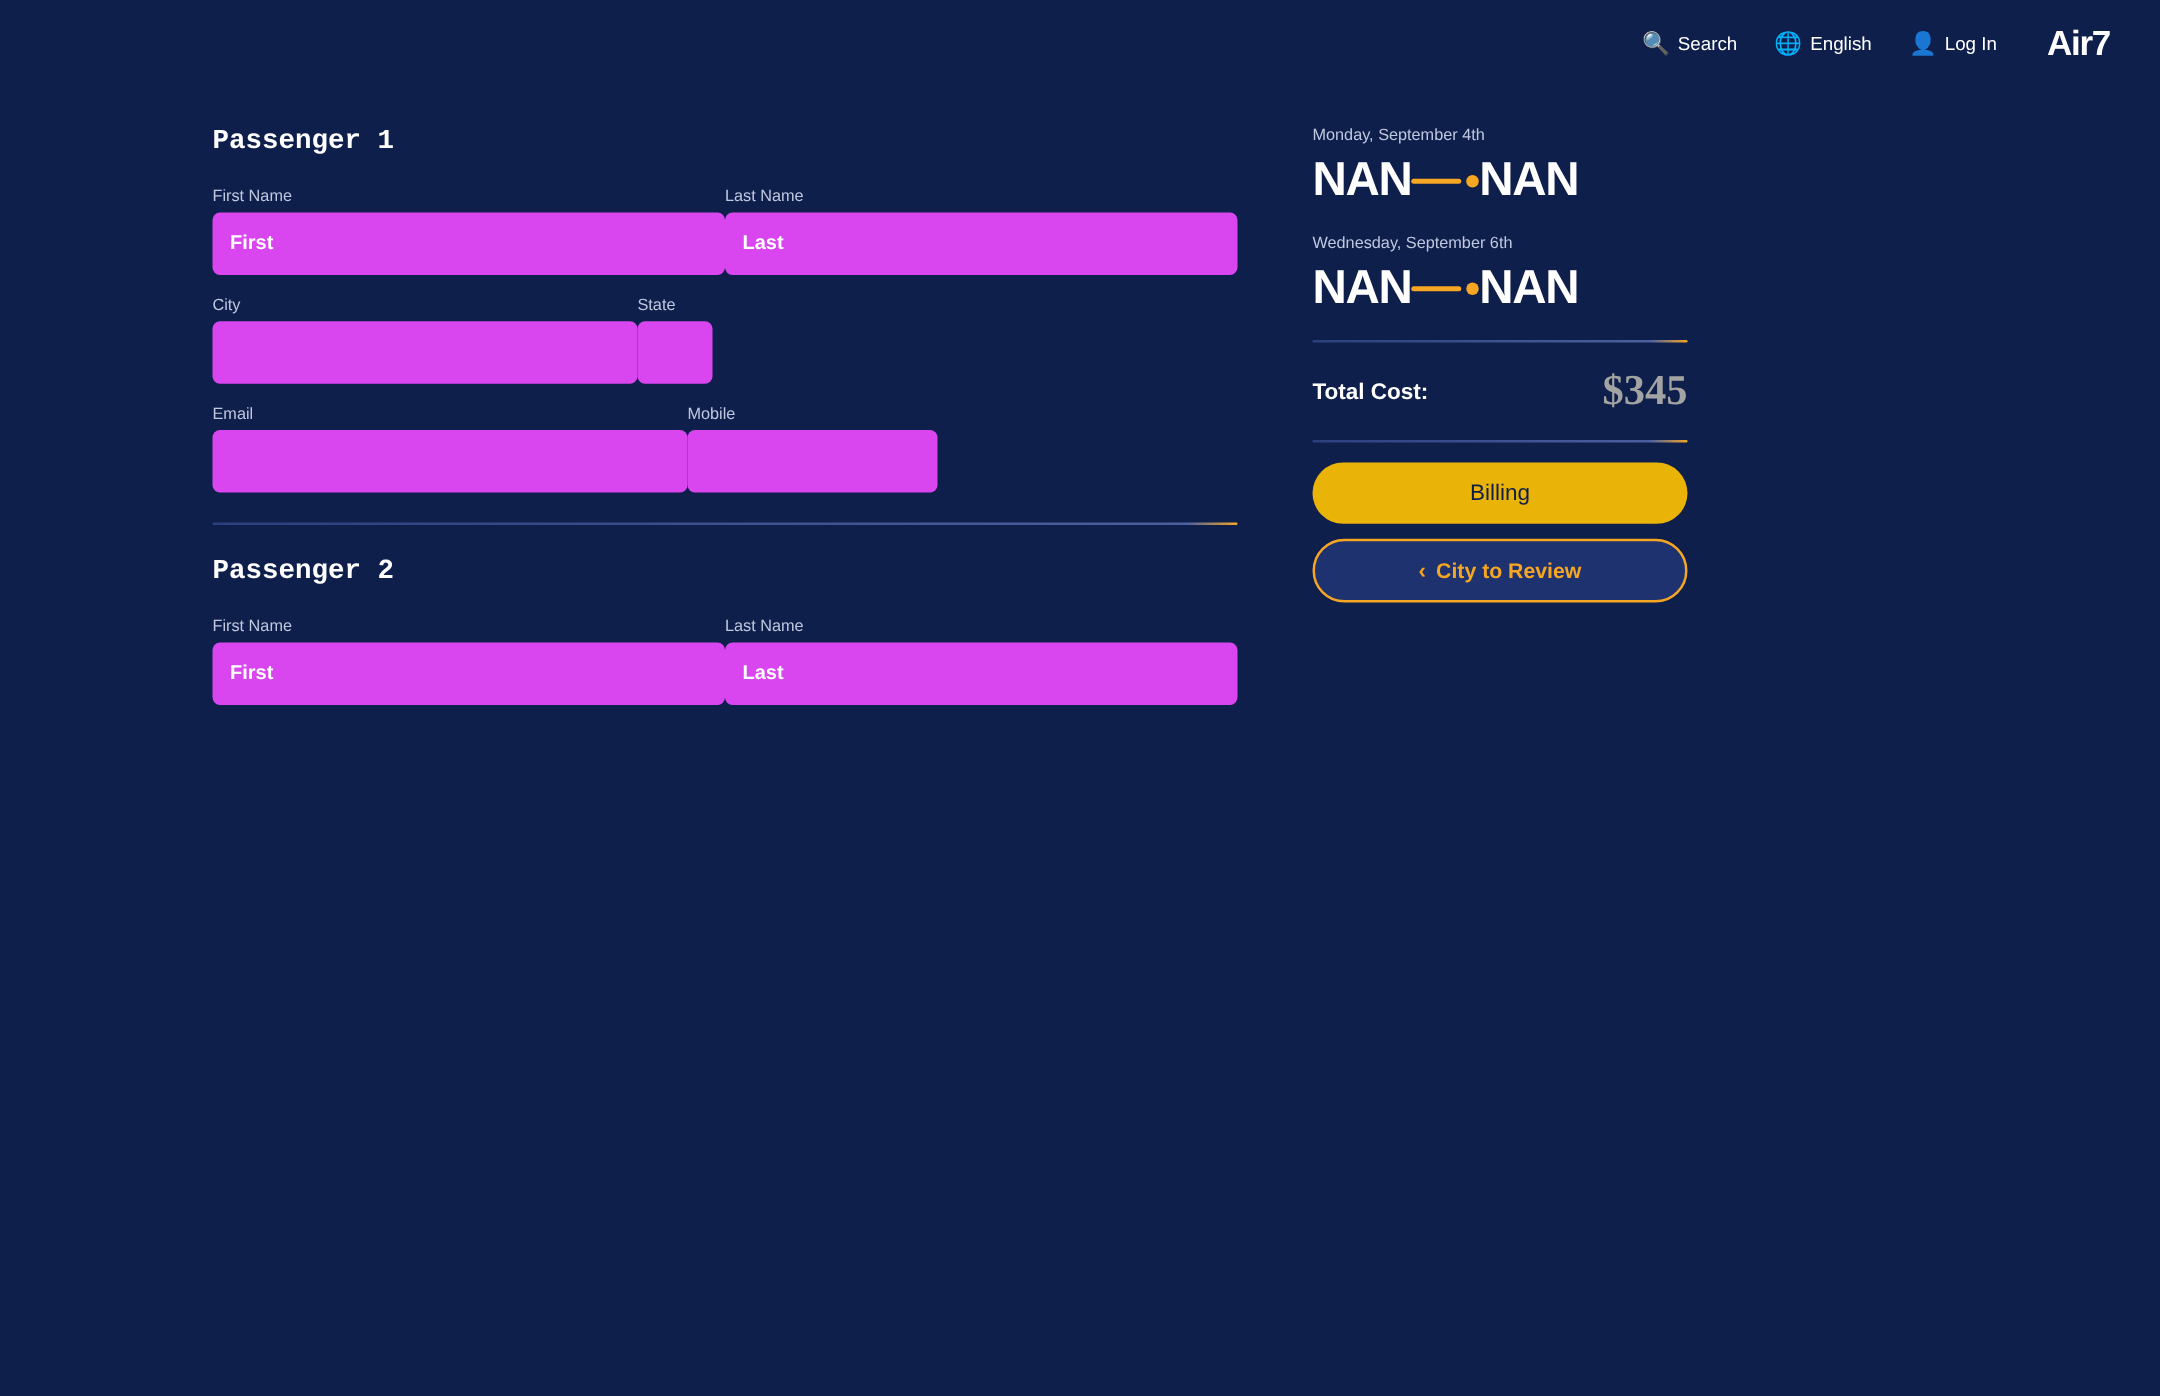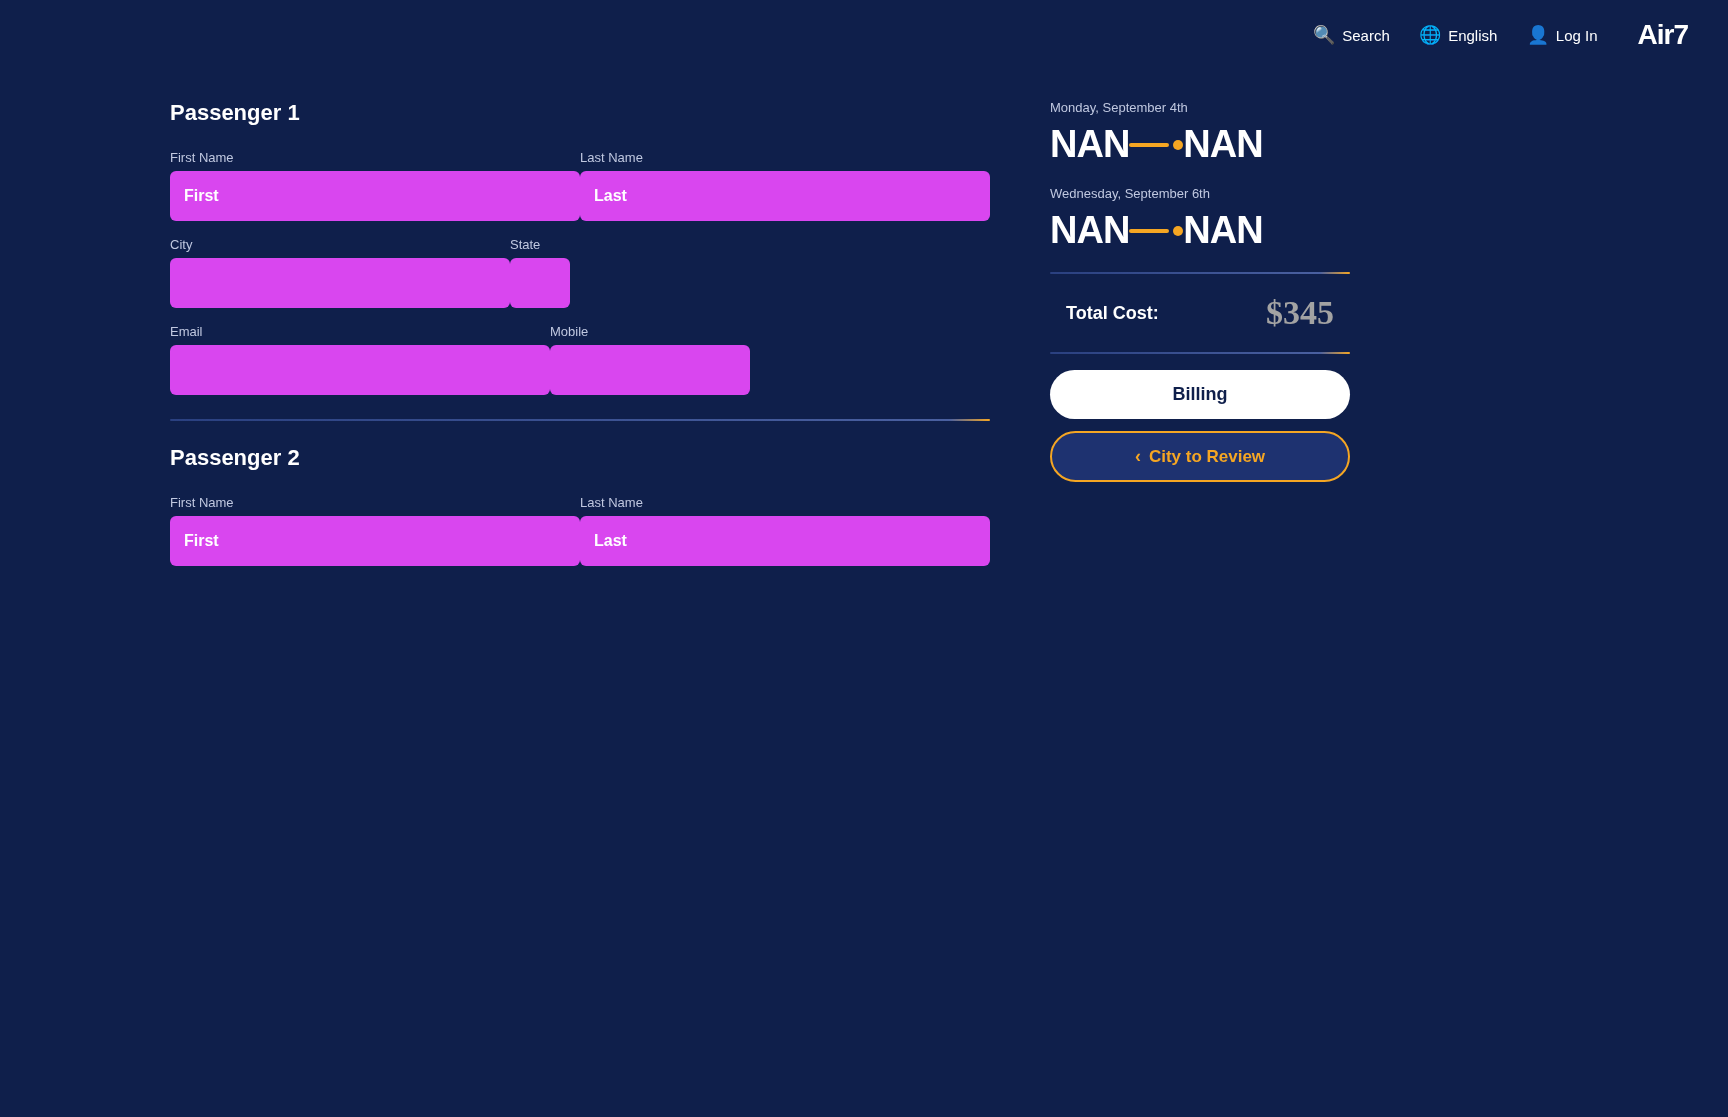--- a/index.html
+++ b/index.html
@@ -63,20 +63,21 @@
     .sidebar-section {
       width: 300px;
       flex-shrink: 0;
     }
 
     
     .passenger-title {
       font-size: 22px;
       font-weight: 700;
       margin-bottom: 24px;
+      font-family: Liberation Mono, monospace;
     }
 
     .form-row {
       display: flex;
       gap: 0;
       margin-bottom: 16px;
     }
 
     .form-group {
       display: flex;
@@ -182,43 +183,43 @@
       height: 2px;
       background: linear-gradient(to right, #2a4080, #3a5090, #4a60a0 90%, #f5a623);
       margin: 16px 0;
       border-radius: 2px;
     }
 
     .total-cost-row {
       display: flex;
       align-items: center;
       justify-content: space-between;
-      margin: 20px 16px;
+      margin: 20px 0;
     }
 
     .total-label {
       font-size: 18px;
       font-weight: 700;
       color: #ffffff;
     }
 
     .total-amount {
       font-size: 34px;
       font-weight: 900;
       color: #a3a3a3;
       font-family: Liberation Serif, serif;
     }
 
     .billing-btn {
-      background-color: #ffffff;
+      background-color: #eab308;
       color: #0f1f4b;
       border: none;
       border-radius: 30px;
       font-size: 18px;
-      font-weight: 700;
+      font-weight: 400;
       padding: 14px 0;
       width: 100%;
       cursor: pointer;
       margin-bottom: 12px;
     }
 
     .back-btn {
       background-color: #1e3270;
       color: #f5a623;
       border: 2px solid #f5a623;

